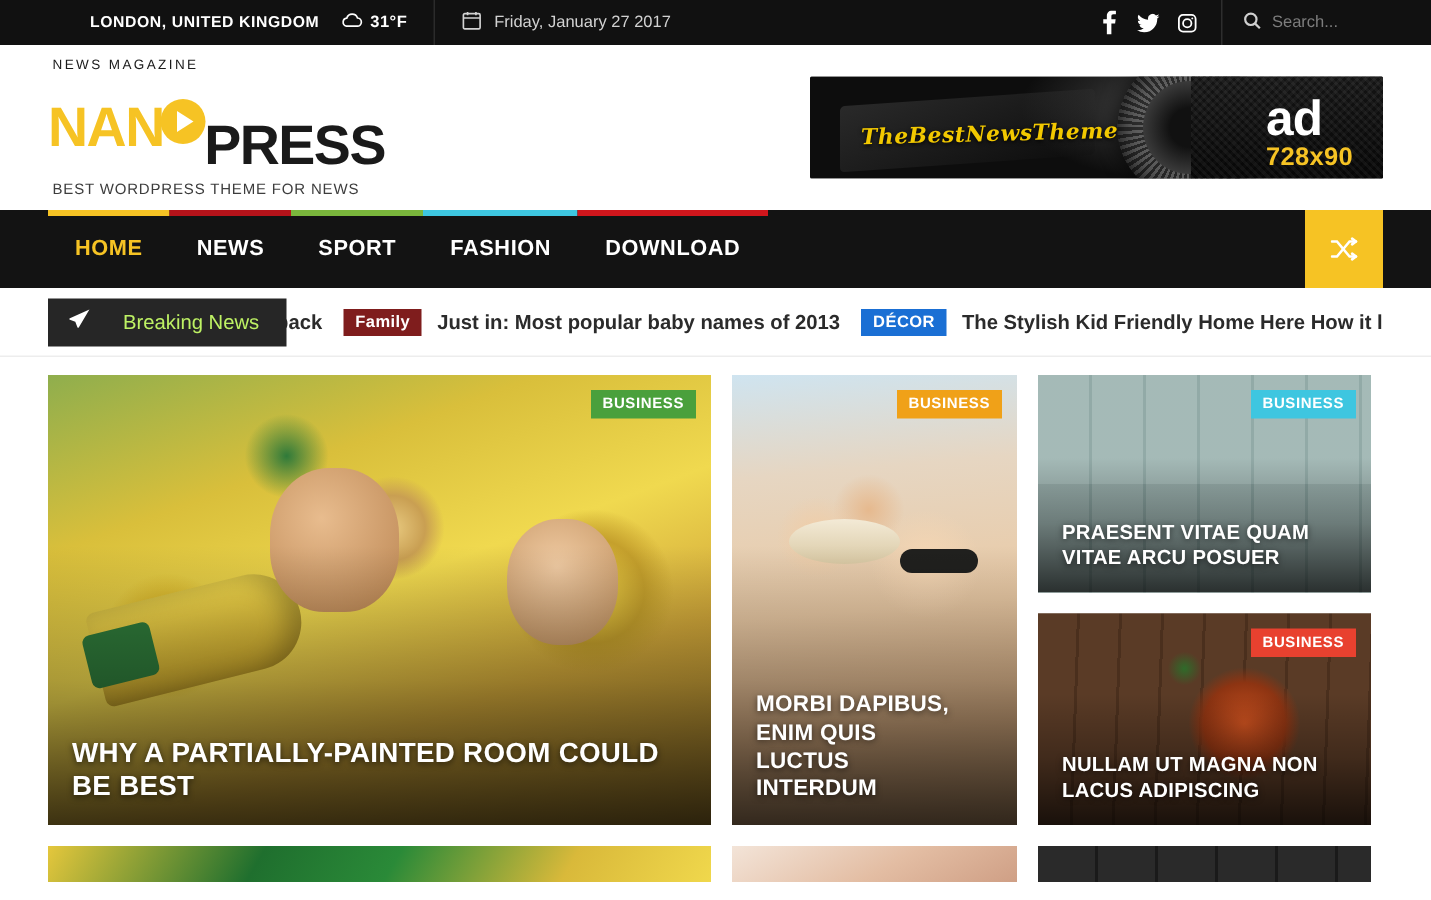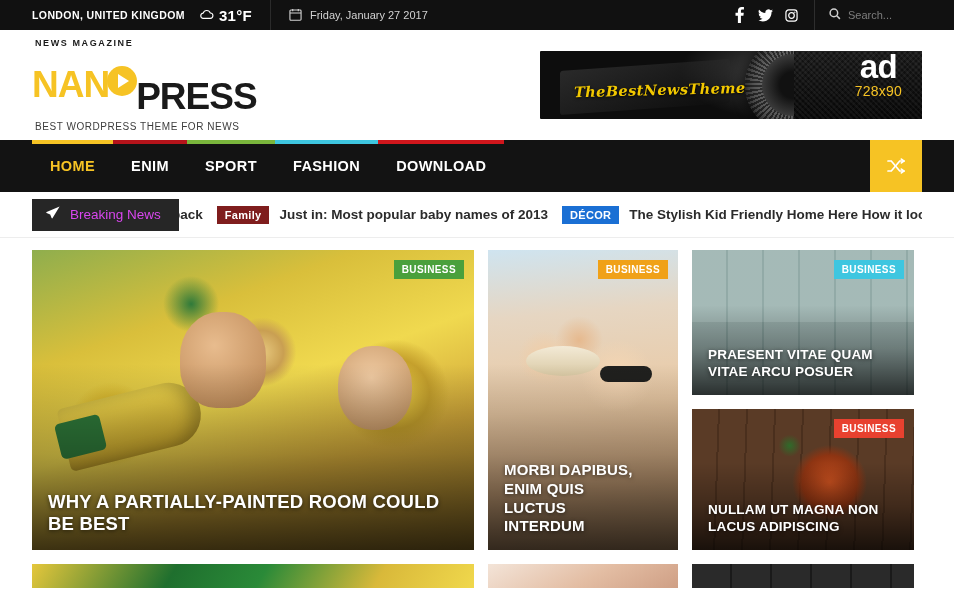--- a/index.html
+++ b/index.html
@@ -7,26 +7,26 @@
   html, body {
     width: 954px; height: 600px; overflow: hidden;
     background: #ffffff;
     font-family: "Liberation Sans", sans-serif;
     -webkit-font-smoothing: antialiased;
   }
 
   
   .topbar {
     height: 30px; background: #111111; color: #e8e8e8;
-    display: flex; align-items: center; font-size: 11px;
+    display: flex; align-items: center; font-size: 11px; padding-left: 28px;
   }
   .topbar-left { display: flex; align-items: center; padding-left: 32px; gap: 0; }
   .tb-city { font-weight: bold; letter-spacing: .4px; font-size: 10.5px; color: #ffffff; }
   .tb-weather { display: flex; align-items: center; gap: 5px; margin-left: 14px; }
-  .tb-temp { font-weight: bold; font-size: 15px; color: #ffffff; letter-spacing: .3px; }
+  .tb-temp { font-weight: bold; font-size: 11px; color: #ffffff; letter-spacing: .3px; }
   .tb-sep { width: 1px; height: 30px; background: #2b2b2b; margin: 0 18px; }
   .tb-date { display: flex; align-items: center; gap: 8px; color: #d2d2d2; font-size: 11px; }
   .topbar-right { margin-left: auto; display: flex; align-items: flex-end; height: 30px; }
   .social-ico {
     width: 26px; height: 30px; display: flex; align-items: center;
     justify-content: center; color: #ffffff; cursor: pointer;
   }
   .search-wrap {
     display: flex; align-items: center; gap: 7px; height: 30px;
     border-left: 1px solid #2e2e2e; padding: 0 20px 0 14px; margin-left: 10px;
@@ -38,21 +38,21 @@
   }
   .search-input::placeholder { color: #7d7d7d; }
 
   
   .header {
     height: 110px; background: #ffffff; display: flex; align-items: center;
     padding: 0 32px;
   }
   .logo { width: 230px; }
   .logo-kicker {
-    font-size: 9px; font-weight: bold; letter-spacing: 1.6px;
+    font-size: 9px; font-weight: normal; letter-spacing: 1.6px;
     color: #1a1a1a; margin-left: 3px; margin-bottom: 18px;
   }
   .logo-main {
     display: flex; font-size: 37px; font-weight: bold;
     letter-spacing: -1px; line-height: 1;
   }
   .logo-nano { color: #f6c324; }
   .logo-press { color: #1a1a1a; margin-top: 12px; }
   .logo-play {
     width: 30px; height: 30px; border-radius: 50%; background: #f6c324;
@@ -99,23 +99,23 @@
     position: absolute; left: 20px; top: 14px; width: 170px; height: 44px;
     background: linear-gradient(160deg, rgba(70,70,70,.5), rgba(10,10,10,.2));
     border-radius: 3px;
     transform: skewY(-4deg);
   }
   .ad-script {
     position: absolute; left: 34px; top: 30px; color: #f2c800; font-size: 14.5px;
     font-family: "DejaVu Serif", serif; font-style: italic; font-weight: bold;
     letter-spacing: .4px; transform: rotate(-1.5deg); text-shadow: 0 1px 3px #000;
   }
-  .ad-right { position: absolute; right: 20px; top: 0; text-align: center; }
+  .ad-right { position: absolute; right: 20px; top: 12px; text-align: left; }
   .ad-big { color: #ffffff; font-size: 33px; font-weight: bold; line-height: .95; letter-spacing: -.5px; }
-  .ad-small { color: #f6c324; font-size: 14px; font-weight: normal; margin-top: 1px; letter-spacing: .2px; }
+  .ad-small { color: #f6c324; font-size: 17px; font-weight: bold; margin-top: 1px; letter-spacing: .2px; }
 
   
   .nav {
     height: 52px; background: #131313; display: flex; align-items: stretch;
     padding-left: 32px; position: relative;
   }
   .nav-item {
     position: relative; display: flex; align-items: center; padding: 0 18px;
     color: #ffffff; font-size: 14.5px; font-weight: bold; letter-spacing: .4px;
     cursor: pointer; white-space: nowrap;
@@ -128,22 +128,22 @@
     justify-content: center; cursor: pointer; color: #ffffff;
   }
 
   
   .breaking {
     height: 46px; background: #ffffff; display: flex; align-items: center;
     padding: 0 32px; border-bottom: 1px solid #ededed;
   }
   .breaking-inner { display: flex; align-items: stretch; height: 32px; width: 100%; position: relative; }
   .breaking-label {
-    background: #262626; color: #d946ef; display: flex; align-items: center;
-    gap: 10px; padding: 0 18px 0 14px; font-size: 13.5px; z-index: 3;
+    background: #262626; color: #bef264; display: flex; align-items: center;
+    gap: 22px; padding: 0 18px 0 14px; font-size: 13.5px; z-index: 3;
     flex: none; cursor: pointer;
   }
   .ticker {
     flex: 1; overflow: hidden; display: flex; align-items: center;
     gap: 14px; padding-left: 8px; white-space: nowrap; position: relative;
     margin-left: -26px;
   }
   .tick { display: flex; align-items: center; gap: 10px; flex: none; }
   .tick-cat {
     color: #ffffff; font-size: 11px; font-weight: bold; padding: 3px 8px;
@@ -327,21 +327,21 @@
   </div>
 </div>
 
 <div class="nav">
   <div class="nav-item active">
     <span class="bar" style="background: rgb(246, 195, 36);"></span>
     <span>HOME</span>
   </div>
   <div class="nav-item">
     <span class="bar" style="background: rgb(181, 19, 26);"></span>
-    <span>ENIM</span>
+    <span>NEWS</span>
   </div>
   <div class="nav-item">
     <span class="bar" style="background: rgb(122, 182, 60);"></span>
     <span>SPORT</span>
   </div>
   <div class="nav-item">
     <span class="bar" style="background: rgb(62, 198, 224);"></span>
     <span>FASHION</span>
   </div>
   <div class="nav-item">

